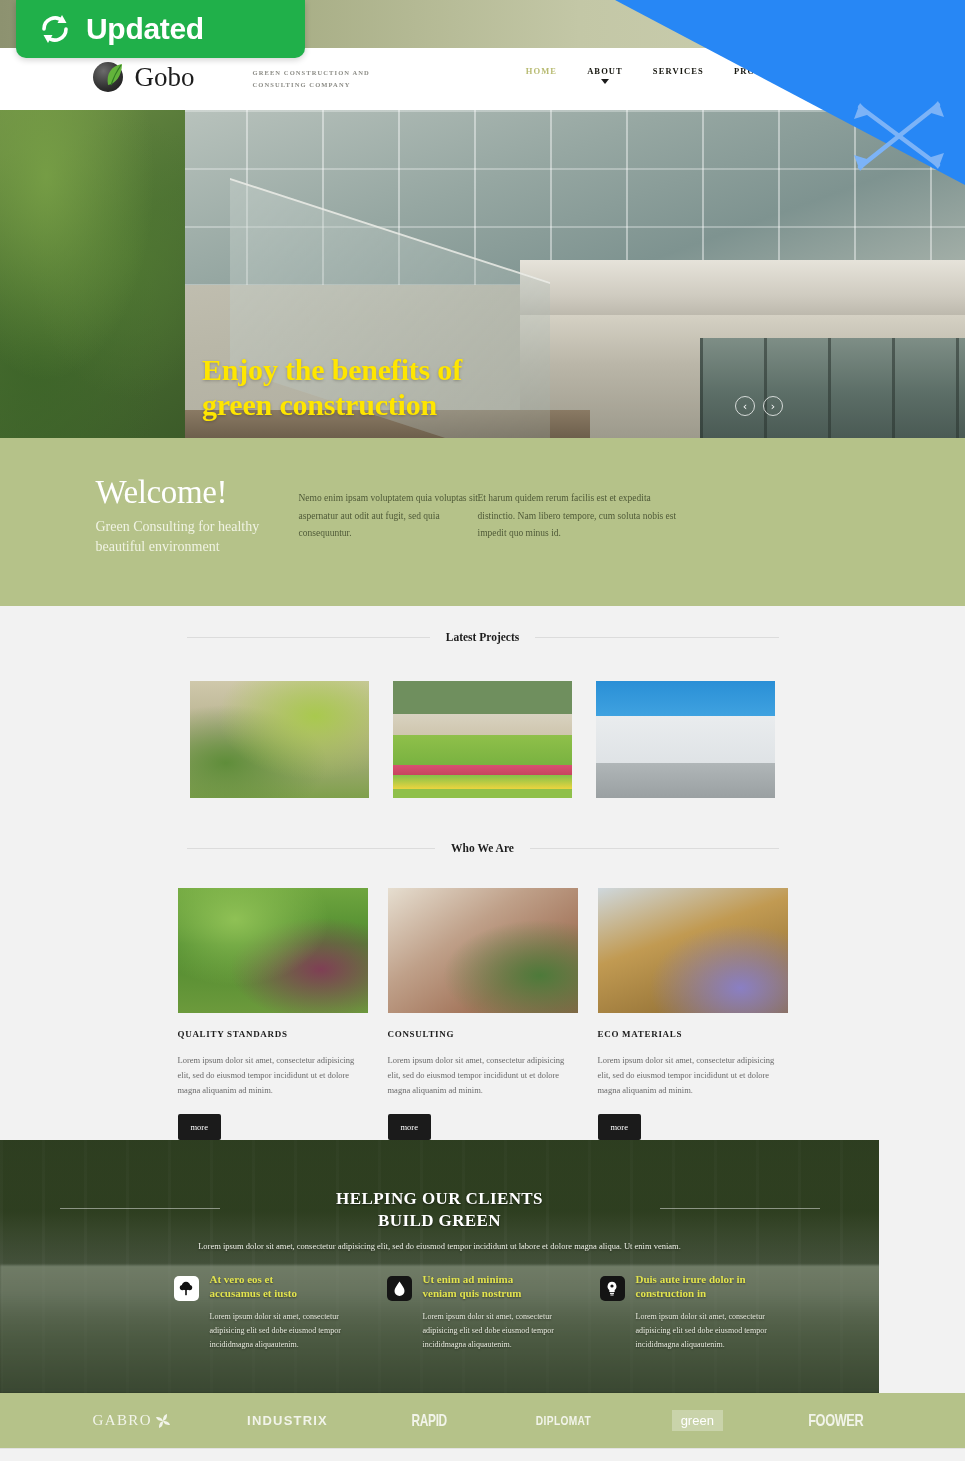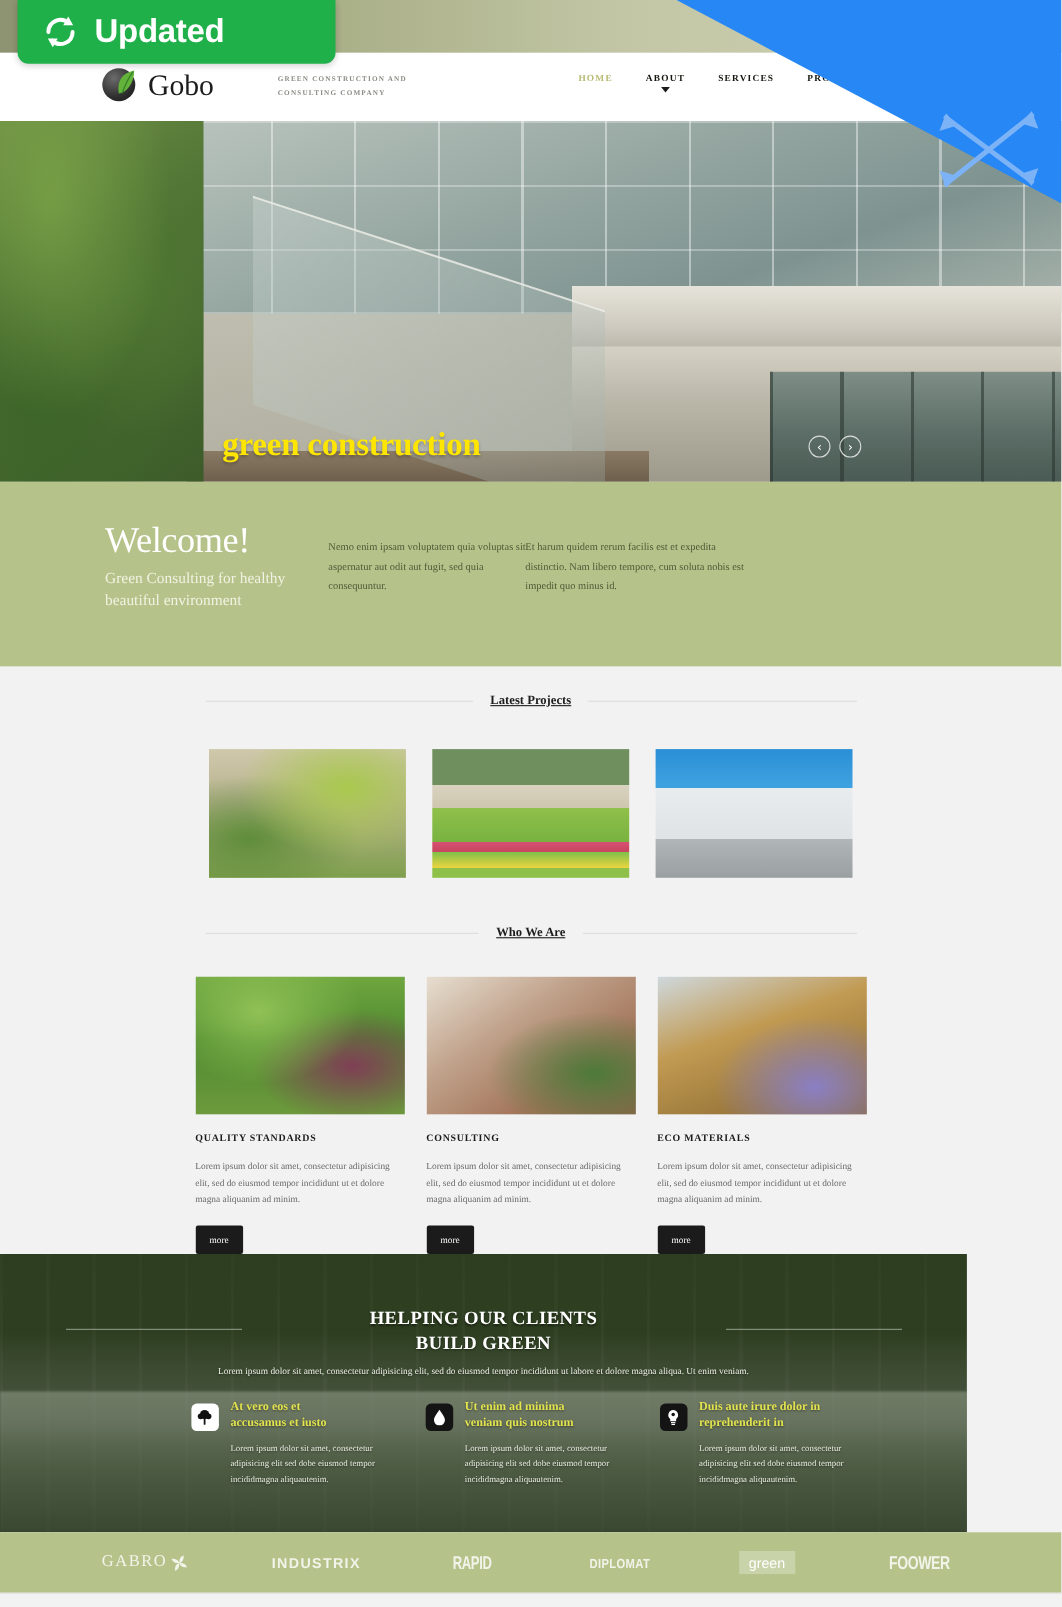--- a/index.html
+++ b/index.html
@@ -155,21 +155,21 @@
   .welcome-col.c2 { left: 385px; width: 210px; }
 
   
   .sec-head {
     position: relative; width: 592px; margin: 0 auto;
     display: flex; align-items: center; justify-content: center; gap: 16px;
   }
   .sec-head .line { flex: 1; height: 1px; background: #dcdcdc; }
   .sec-head .txt {
     font-family: "Liberation Serif", serif;
-    font-size: 11.5px; font-weight: bold; color: #1d1d1d; white-space: nowrap; text-decoration: underline;
+    font-size: 11.5px; font-weight: bold; color: #1d1d1d; white-space: nowrap;
   }
 
   
   .latest { position: absolute; top: 606px; left: 0; width: 965px; height: 224px; background: #f2f2f2; }
   .latest .sec-head { margin-top: 25px; }
   .proj-row {
     position: absolute; top: 681px; left: 0; width: 965px;
     display: flex; justify-content: center; gap: 24px;
   }
   .proj-card { width: 179px; height: 117px; overflow: hidden; background: #ccc; }
@@ -380,21 +380,21 @@
       <div class="hero-sky"></div>
       <div class="hero-glassgrid"></div>
       <div class="hero-slabs"></div>
       <div class="hero-lower-right"></div>
       <div class="hero-windows"></div>
       <div class="hero-floor"></div>
       <div class="hero-rail"></div>
       <div class="hero-plants"></div>
     </div>
     <h1 class="hero-title">
-      <br>
+      <span>Enjoy the benefits of</span><br>
       <span>green construction</span>
     </h1>
     <div class="slider-arrows">
       <span class="slider-arrow">‹</span>
       <span class="slider-arrow">›</span>
     </div>
   </div>
 
   <section class="welcome">
     <div class="welcome-inner">
@@ -506,21 +506,21 @@
         <span class="feat-icon dark">
           <svg width="12" height="15" viewBox="0 0 12 15">
             <path d="M6 0.8 A4.6 4.6 0 0 0 3.3 9 L3.3 11 L8.7 11 L8.7 9 A4.6 4.6 0 0 0 6 0.8 Z" fill="#fff"></path>
             <rect x="4" y="11.8" width="4" height="1.1" fill="#fff"></rect>
             <rect x="4.4" y="13.5" width="3.2" height="1" fill="#fff"></rect>
             <circle cx="6" cy="5" r="1.6" fill="#141414"></circle>
           </svg>
         </span>
         <span class="feat-title">
           <span>Duis aute irure dolor in</span><br>
-          <span>reprehenderit in</span>
+          <span>construction in</span>
         </span>
       </div>
       <p class="feat-text">Lorem ipsum dolor sit amet, consectetur adipisicing elit sed dobe eiusmod tempor incididmagna aliquautenim.</p>
     </div>
   </div>
 
   <section class="partners">
     <div class="partners-inner">
       <span class="partner p-gabro">
         <span>GABRO</span>

